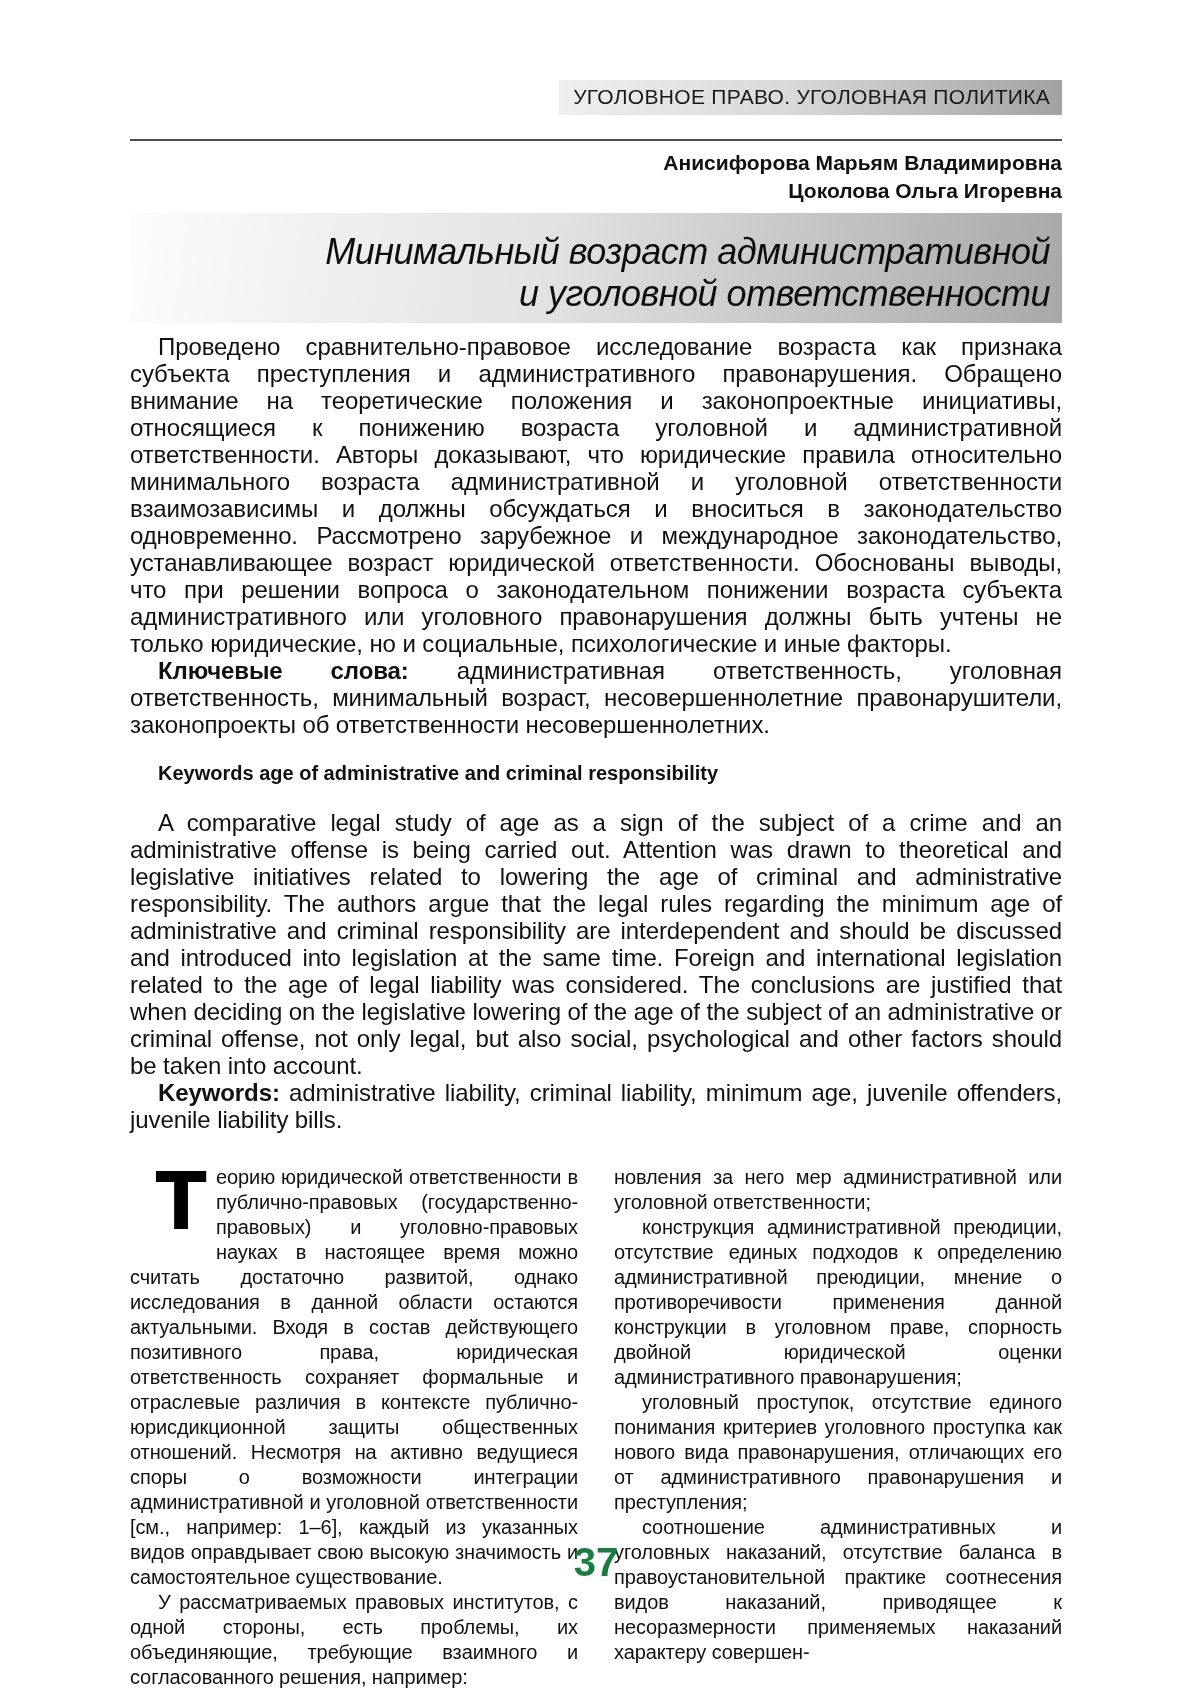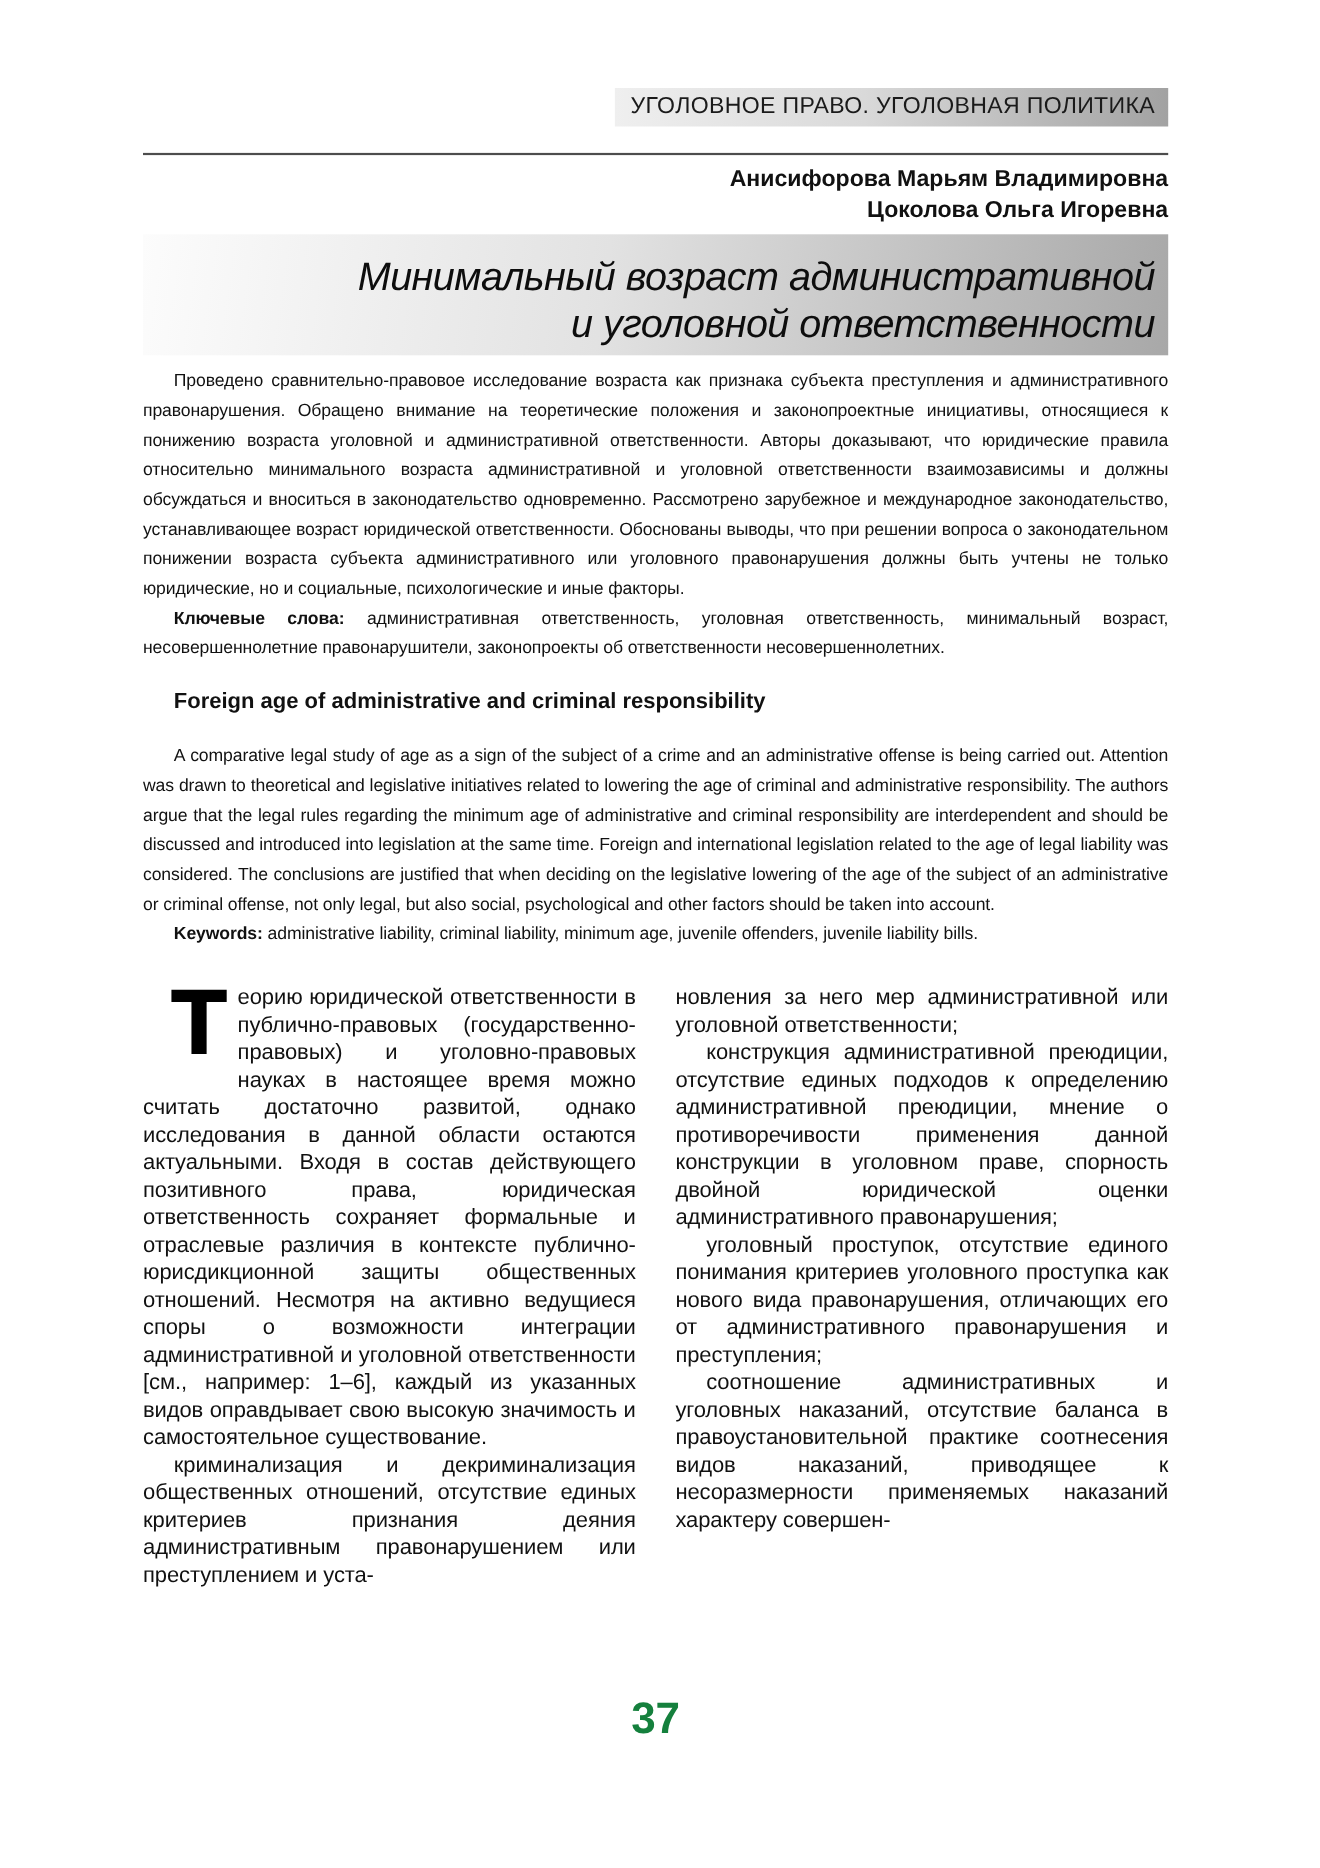--- a/index.html
+++ b/index.html
@@ -33,21 +33,21 @@
     text-align:right;
     padding:18px 12px 8px 0;
     font-style:italic;
     font-size:36px; line-height:42px;
     letter-spacing:-0.5px;
     color:#0d0d0d;
   }
   
   .intro {
     margin-top:10px;
-    font-size:16px; line-height:27px; letter-spacing:-0.1px;
+    font-size:24px; line-height:27px; letter-spacing:-0.1px;
     text-align:justify;
   }
   .intro p { margin:0; text-indent:28px; }
   .en-title { margin-top:24px; font-weight:bold; font-size:20px; text-indent:28px; }
   .intro-en { margin-top:24px; }
   .bold { font-weight:bold; }
   
   .columns {
     margin-top:32px;
     display:flex; gap:36px;
@@ -91,30 +91,31 @@
     <div class="title-band">
       <div>Минимальный возраст административной</div>
       <div>и уголовной ответственности</div>
     </div>
 
     <div class="intro">
       <p>Проведено сравнительно-правовое исследование возраста как признака субъекта преступления и административного правонарушения. Обращено внимание на теоретические положения и законопроектные инициативы, относящиеся к понижению возраста уголовной и административной ответственности. Авторы доказывают, что юридические правила относительно минимального возраста административной и уголовной ответственности взаимозависимы и должны обсуждаться и вноситься в законодательство одновременно. Рассмотрено зарубежное и международное законодательство, устанавливающее возраст юридической ответственности. Обоснованы выводы, что при решении вопроса о законодательном понижении возраста субъекта административного или уголовного правонарушения должны быть учтены не только юридические, но и социальные, психологические и иные факторы.</p>
       <p><span class="bold">Ключевые слова:</span><span> административная ответственность, уголовная ответственность, минимальный возраст, несовершеннолетние правонарушители, законопроекты об ответственности несовершеннолетних.</span></p>
     </div>
 
-    <div class="en-title">Foreign age of administrative and criminal responsibility</div>
+    <div class="en-title">Keywords age of administrative and criminal responsibility</div>
 
     <div class="intro intro-en">
       <p>A comparative legal study of age as a sign of the subject of a crime and an administrative offense is being carried out. Attention was drawn to theoretical and legislative initiatives related to lowering the age of criminal and administrative responsibility. The authors argue that the legal rules regarding the minimum age of administrative and criminal responsibility are interdependent and should be discussed and introduced into legislation at the same time. Foreign and international legislation related to the age of legal liability was considered. The conclusions are justified that when deciding on the legislative lowering of the age of the subject of an administrative or criminal offense, not only legal, but also social, psychological and other factors should be taken into account.</p>
       <p><span class="bold">Keywords:</span><span> administrative liability, criminal liability, minimum age, juvenile offenders, juvenile liability bills.</span></p>
     </div>
 
     <div class="columns">
       <div class="col">
         <p class="noindent"><span class="dropcap">Т</span><span>еорию юридической ответственности в публично-правовых (государственно-правовых) и уголовно-правовых науках в настоящее время можно считать достаточно развитой, однако исследования в данной области остаются актуальными. Входя в состав действующего позитивного права, юридическая ответственность сохраняет формальные и отраслевые различия в контексте публично-юрисдикционной защиты общественных отношений. Несмотря на активно ведущиеся споры о возможности интеграции административной и уголовной ответственности [см., например: 1–6], каждый из указанных видов оправдывает свою высокую значимость и самостоятельное существование.</span></p>
+        <p>У рассматриваемых правовых институтов, с одной стороны, есть проблемы, их объединяющие, требующие взаимного и согласованного решения, например:</p>
         <p>криминализация и декриминализация общественных отношений, отсутствие единых критериев признания деяния административным правонарушением или преступлением и уста-</p>
       </div>
       <div class="col">
         <p class="noindent">новления за него мер административной или уголовной ответственности;</p>
         <p>конструкция административной преюдиции, отсутствие единых подходов к определению административной преюдиции, мнение о противоречивости применения данной конструкции в уголовном праве, спорность двойной юридической оценки административного правонарушения;</p>
         <p>уголовный проступок, отсутствие единого понимания критериев уголовного проступка как нового вида правонарушения, отличающих его от административного правонарушения и преступления;</p>
         <p>соотношение административных и уголовных наказаний, отсутствие баланса в правоустановительной практике соотнесения видов наказаний, приводящее к несоразмерности применяемых наказаний характеру совершен-</p>
       </div>
     </div>
 

